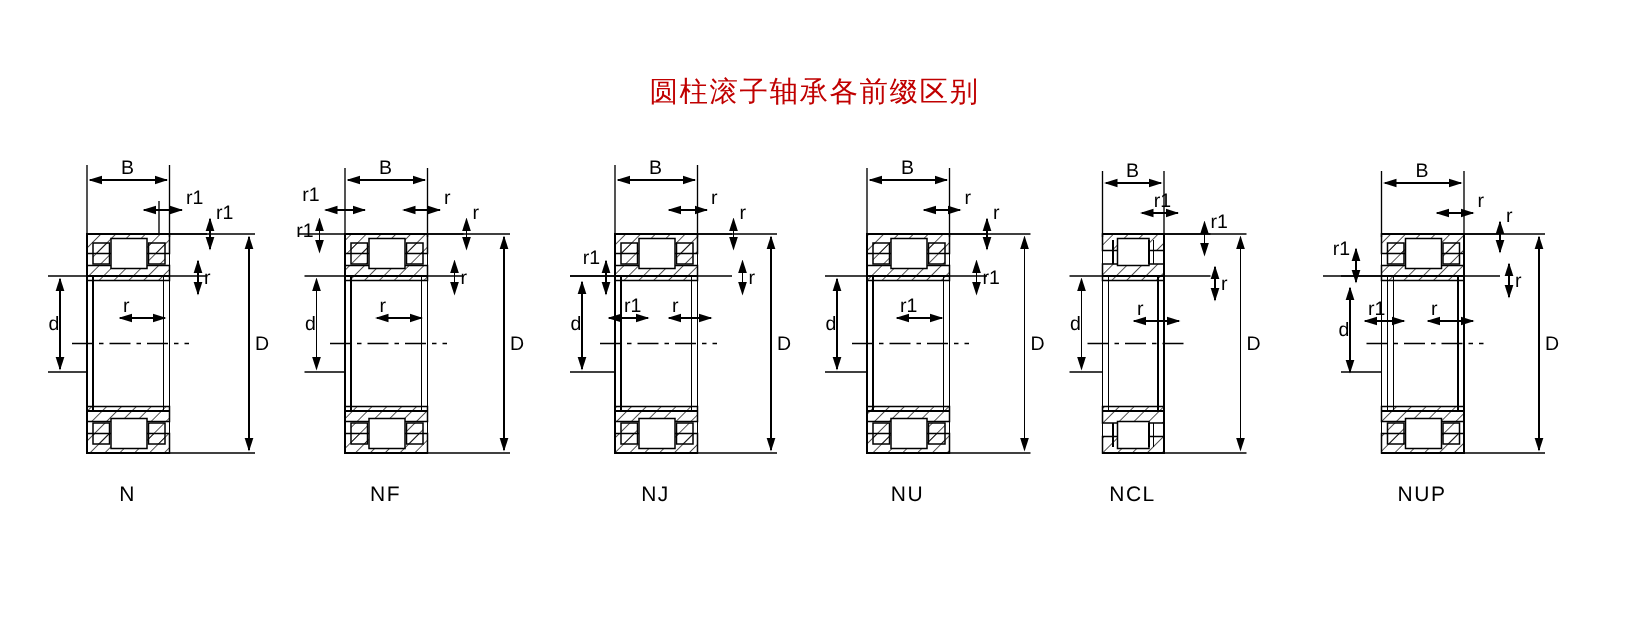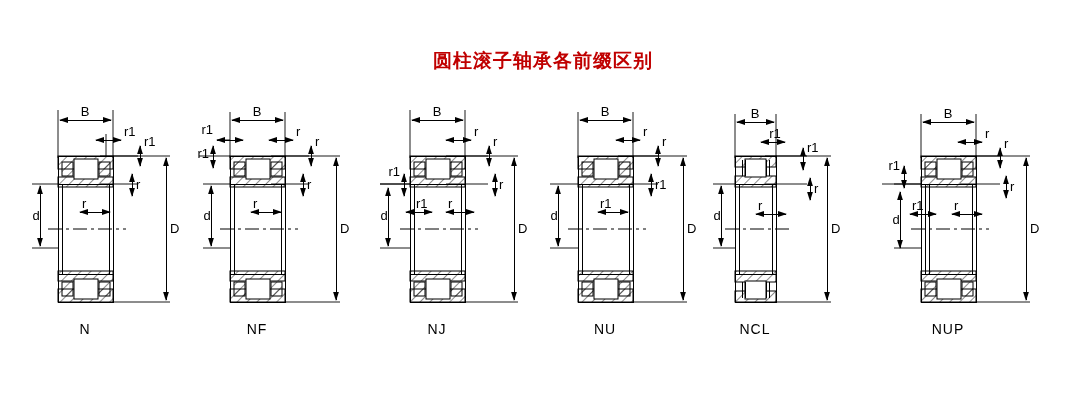--- a/index.html
+++ b/index.html
@@ -14,21 +14,21 @@
     font-family: "Liberation Sans", sans-serif;
     overflow: hidden;
   }
   #diagram-title {
     position: absolute;
     top: 48px;
     left: 0;
     width: 1086px;
     text-align: center;
     font-family: "DejaVu Sans", sans-serif;
-    font-weight: bold;
+    font-weight: normal;
     font-size: 19px;
     letter-spacing: 1px;
     color: #c00000;
     white-space: nowrap;
   }
   #bearing-row {
     position: absolute;
     top: 0;
     left: 0;
     width: 1086px;

